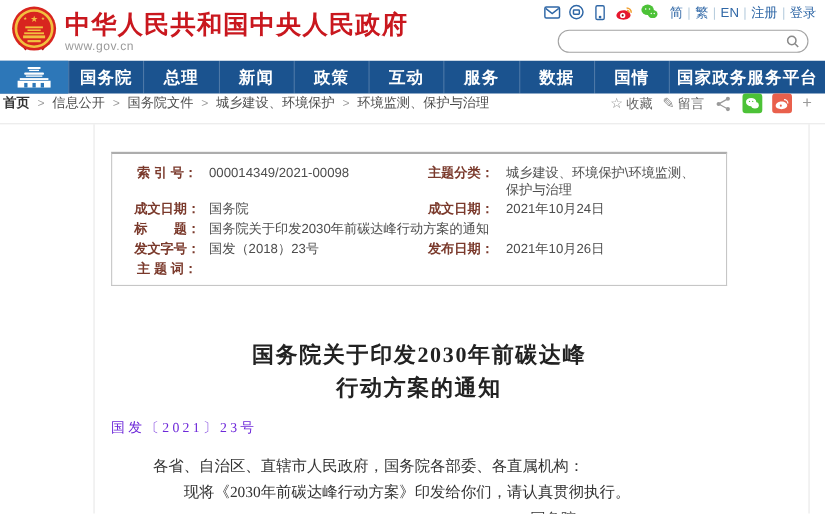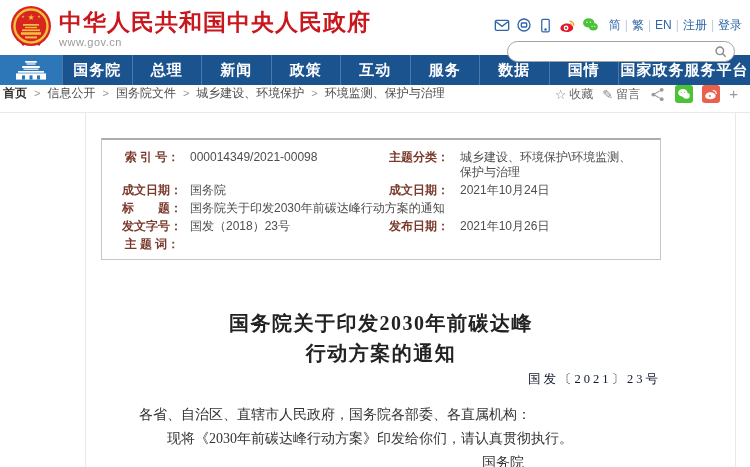--- a/index.html
+++ b/index.html
@@ -8,37 +8,37 @@
   .page { position:relative; width:750px; height:467px; background:#fff; }
 
   
   .site-header { position:relative; height:55px; background:#fff; }
   .logo { position:absolute; left:10px; top:5px; display:flex; align-items:center; text-decoration:none; cursor:pointer; }
   .emblem { width:42px; height:46px; display:inline-block; }
   .logo-text { margin-left:7px; }
   .site-title { display:block; color:#c9171e; font-size:23px; font-weight:bold; letter-spacing:1px; line-height:26px; }
   .site-url { display:block; color:#9a9a9a; font-size:11px; margin-top:1px; letter-spacing:0.5px; }
 
-  .header-right { position:absolute; right:8px; top:16px; width:235px; }
+  .header-right { position:absolute; right:8px; top:2px; width:235px; }
   .quick-icons { display:flex; align-items:center; justify-content:flex-end; gap:6px; height:18px; }
   .qicon { display:inline-flex; width:17px; height:17px; align-items:center; justify-content:center; cursor:pointer; }
   .lang-links { margin-left:4px; font-size:12px; color:#2f67a6; white-space:nowrap; }
   .lang-links a { color:#2f67a6; text-decoration:none; cursor:pointer; }
   .lang-links .divider { color:#b9cede; margin:0 4px; }
   .search-box { margin-top:7px; width:228px; height:21px; border:1px solid #a3a3a3; border-radius:11px;
     display:flex; align-items:center; padding:0 6px 0 10px; background:#fff; }
   .search-box input { flex:1; border:none; outline:none; font-size:12px; height:17px; background:transparent; }
   .search-icon { width:14px; height:14px; display:inline-flex; cursor:pointer; }
 
   
   .main-nav { display:flex; height:30px; background:#1b538f; }
   .nav-home { width:62px; background:#2d77b8; display:flex; align-items:center; justify-content:center; cursor:pointer; flex:none; }
   .nav-item { flex:1; display:flex; align-items:center; justify-content:center; color:#fff; font-size:15px;
     font-weight:bold; cursor:pointer; border-left:1px solid rgba(255,255,255,0.22); letter-spacing:1px; }
-  .nav-item.wide { flex:none; width:132px; }
+  .nav-item.wide { flex:none; width:142px; }
 
   
   .breadcrumb-row { height:28px; display:flex; align-items:flex-start; justify-content:space-between;
     padding:0 12px 0 3px; border-bottom:1px solid #e9e9e9; }
   .crumbs { font-size:12px; color:#4c4c4c; white-space:nowrap; }
   .crumbs a { color:#4c4c4c; text-decoration:none; cursor:pointer; }
   .crumbs .home { color:#333; font-weight:bold; }
   .crumbs .sep { color:#999; margin:0 7px; font-size:11px; }
   .crumb-actions { display:flex; align-items:center; gap:9px; color:#888; font-size:12px; }
   .action { display:inline-flex; align-items:center; gap:3px; cursor:pointer; color:#666; }
@@ -58,21 +58,21 @@
     white-space:nowrap; padding:1.5px 4px 1.5px 0; line-height:15px; }
   .meta-box td { color:#4d4d4d; font-size:12px; vertical-align:top; padding:1.5px 4px 1.5px 0; line-height:15px; }
   .meta-box col.lab1 { width:72px; } .meta-box col.val1 { width:192px; }
   .meta-box col.lab2 { width:78px; }
 
   .doc { width:560px; margin-left:15px; color:#333;
     font-family:"Liberation Serif","DejaVu Serif",serif; }
   .doc-title { margin-top:48px; text-align:center; font-size:20px; font-weight:bold;
     line-height:1.5; letter-spacing:1.5px; color:#222; }
   .doc-title span { display:block; }
-  .doc-number { text-align:right; font-size:12.5px; letter-spacing:3px; margin-top:3px; color:#0f172a; }
+  .doc-number { text-align:left; font-size:12.5px; letter-spacing:3px; margin-top:13px; color:#6d28d9; }
   .doc-body { padding:0 38px; margin-top:15px; font-size:14px; line-height:1.72; }
   .doc-body p { margin:0; }
   .p-indent { text-indent:2em; }
   .sig-name { text-align:right; padding-right:99px; }
   .sig-date { text-align:right; padding-right:76px; }
 </style>
 </head>
 <body>
 
 <div class="page">

